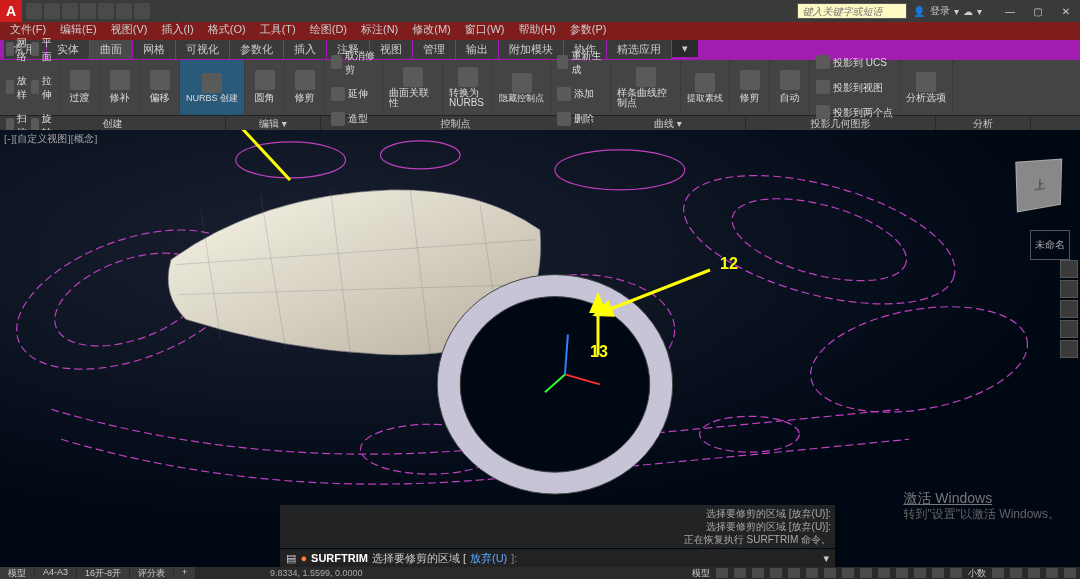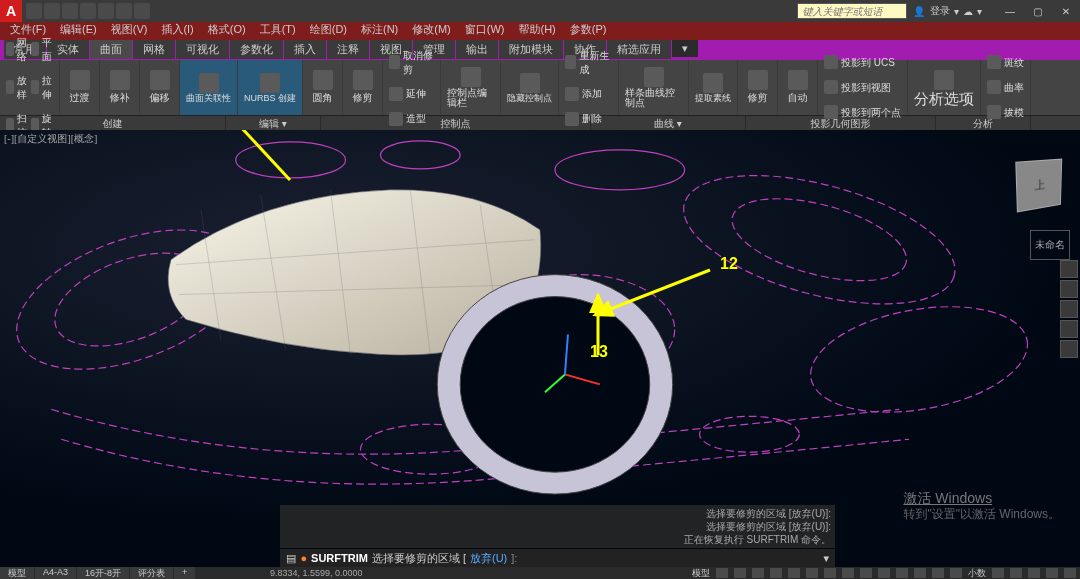--- a/index.html
+++ b/index.html
@@ -166,24 +166,20 @@
   <div class="ribbon-btn wide">
       <div class="ribbon-ico"></div>
       <span>修补</span>
     </div>
   <div class="ribbon-btn wide">
       <div class="ribbon-ico"></div>
       <span>偏移</span>
     </div>
   <div class="ribbon-btn wide highlighted">
       <div class="ribbon-ico"></div>
-      <span style="font-size:9px;line-height:1">曲面关联性</span>
-    </div>
-  <div class="ribbon-btn wide highlighted">
-      <div class="ribbon-ico"></div>
       <span style="font-size:9px;line-height:1">NURBS 创建</span>
     </div>
 
   <div class="ribbon-btn wide">
       <div class="ribbon-ico"></div>
       <span>圆角</span>
     </div>
   <div class="ribbon-btn wide">
       <div class="ribbon-ico"></div>
       <span>修剪</span>
@@ -198,21 +194,25 @@
         <span>延伸</span>
       </div>
     <div class="ribbon-stack-row">
         <div class="ribbon-ico small"></div>
         <span>造型</span>
       </div>
   </div>
 
   <div class="ribbon-btn wide" style="width:60px">
       <div class="ribbon-ico"></div>
-      <span style="line-height:1">控制点编辑栏</span>
+      <span style="line-height:1">曲面关联性</span>
+    </div>
+  <div class="ribbon-btn wide" style="width:50px">
+      <div class="ribbon-ico"></div>
+      <span style="line-height:1">转换为NURBS</span>
     </div>
   <div class="ribbon-btn wide">
       <div class="ribbon-ico"></div>
       <span style="line-height:1;font-size:9px">隐藏控制点</span>
     </div>
   <div class="ribbon-stack" style="width:60px">
     <div class="ribbon-stack-row">
         <div class="ribbon-ico small"></div>
         <span>重新生成</span>
       </div>
@@ -254,36 +254,22 @@
         <span>投影到视图</span>
       </div>
     <div class="ribbon-stack-row">
         <div class="ribbon-ico small"></div>
         <span>投影到两个点</span>
       </div>
   </div>
 
   <div class="ribbon-btn wide">
       <div class="ribbon-ico"></div>
-      <span style="line-height:1;font-size:15px">分析选项</span>
-    </div>
-  <div class="ribbon-stack" style="width:50px">
-    <div class="ribbon-stack-row">
-        <div class="ribbon-ico small"></div>
-        <span>斑纹</span>
-      </div>
-    <div class="ribbon-stack-row">
-        <div class="ribbon-ico small"></div>
-        <span>曲率</span>
-      </div>
-    <div class="ribbon-stack-row">
-        <div class="ribbon-ico small"></div>
-        <span>拔模</span>
-      </div>
-  </div>
+      <span style="line-height:1;font-size:10px">分析选项</span>
+    </div>
 </div>
 
 <div class="panel-labels">
   <span style="width:226px">创建</span>
   <span style="width:95px">编辑 ▾</span>
   <span style="width:270px">控制点</span>
   <span style="width:155px">曲线 ▾</span>
   <span style="width:190px">投影几何图形</span>
   <span style="width:95px">分析</span>
 </div>

